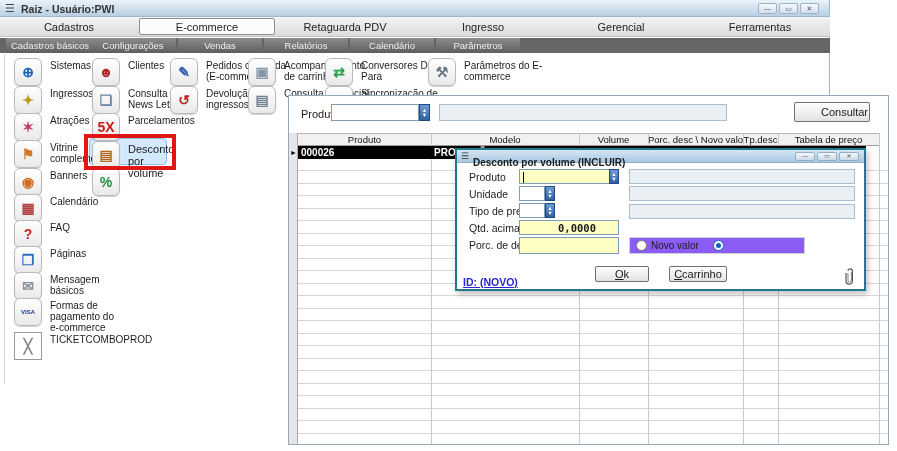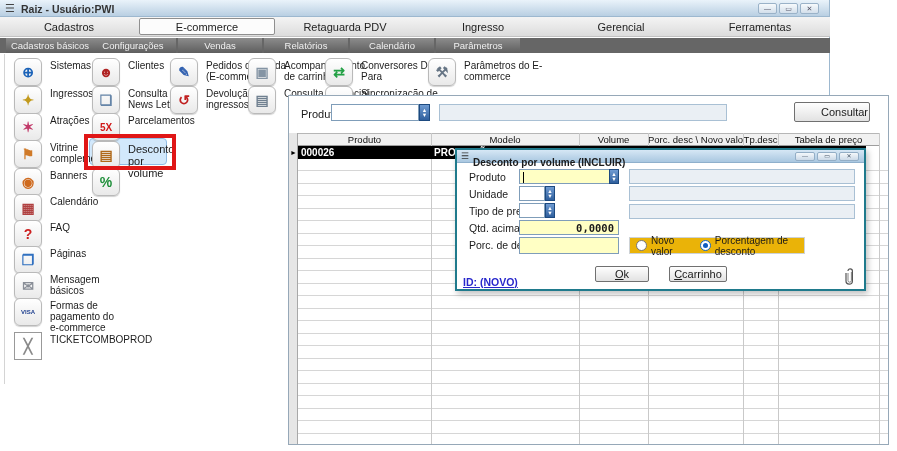--- a/index.html
+++ b/index.html
@@ -61,22 +61,22 @@
   
   .dlg{left:455px;top:148px;width:411px;height:143px;background:#fff;border:2px solid #1f7a8c;z-index:4;
        box-shadow:2px 3px 6px rgba(0,0,0,.25);}
   .dlg-title{left:0;top:0;width:407px;height:13px;background:linear-gradient(#d6e7f5,#a9c7e0);
              border-bottom:1px solid #8fb0cc;}
   .dlg-title-text{left:16px;top:1px;font-weight:bold;font-size:10px;color:#1b1b1b;margin-top:6px;}
   .dlg-burger{left:4px;top:1px;font-size:9px;color:#333;}
   .dwinbtn{width:20px;height:9px;top:2px;background:linear-gradient(#f4f8fb,#ccdae8);border:1px solid #93aec6;
            border-radius:2px;font-size:6px;line-height:7px;text-align:center;color:#456;}
   .dl{font-size:10.5px;color:#1b1b1b;}
-  .qtdval{font-family:"DejaVu Sans Mono",monospace;font-weight:bold;font-size:10.5px;text-align:right;line-height:15px;padding-right:4px;padding-left:20px;}
-  .radiobox{left:172px;top:87px;width:176px;height:17px;background:#eab308;border:1px solid #cdd2d6;
+  .qtdval{font-family:"DejaVu Sans Mono",monospace;font-weight:bold;font-size:10.5px;text-align:center;line-height:15px;padding-right:4px;padding-left:20px;}
+  .radiobox{left:172px;top:87px;width:176px;height:17px;background:#8b5cf6;border:1px solid #cdd2d6;
             display:flex;align-items:center;gap:14px;padding-left:6px;}
   .radiowrap{display:flex;align-items:center;gap:4px;font-size:10px;}
   .radio{width:9px;height:9px;border:1px solid #777;border-radius:50%;background:#fff;display:inline-flex;
          align-items:center;justify-content:center;flex:0 0 9px;}
   .radio.on{border-color:#1565c0;}
   .radio.on i{width:5px;height:5px;border-radius:50%;background:#0f5cc0;display:block;}
   .idlink{font-size:10.5px;font-weight:bold;color:#2727cc;text-decoration:underline;}
   u{text-decoration:underline;}
 </style>
 </head>
@@ -186,21 +186,21 @@
         <span class="mlabel">Clientes</span>
       </div>
       <div class="abs module" style="left: 92px; top: 86px; width: 112px;">
         <span class="tile">
           <span style="color: rgb(101, 133, 168); font-weight: bold; font-size: 14px;">❏</span>
         </span>
         <span class="mlabel">Consulta de News Letter</span>
       </div>
       <div class="abs module" style="left: 92px; top: 113px; width: 112px;">
         <span class="tile">
-          <span style="color: rgb(208, 24, 24); font-weight: bold; font-size: 10px;">5X</span>
+          <span style="color: rgb(208, 24, 24); font-weight: bold; font-size: 14px;">5X</span>
         </span>
         <span class="mlabel">Parcelamentos</span>
       </div>
       <div class="abs module" style="left: 92px; top: 141px; width: 112px;">
         <span class="tile">
           <span style="color: rgb(176, 104, 24); font-weight: bold; font-size: 14px;">▤</span>
         </span>
         <span class="mlabel" style="width: 48px; font-size: 11px;">Desconto por volume</span>
       </div>
       <div class="abs module" style="left: 92px; top: 168px; width: 112px;">
@@ -332,21 +332,20 @@
 
     <div class="abs radiobox" id="radiobox">
         <span class="radiowrap">
           <span class="radio"></span>
           <span>Novo valor</span>
         </span>
         <span class="radiowrap">
           <span class="radio on">
             <i></i>
           </span>
-          <span>Porcentagem de desconto</span>
         </span>
       </div>
 
     <div class="abs btn" style="left:138px;top:116px;width:54px;height:16px;line-height:14px;"><u>O</u><span>k</span></div>
     <div class="abs btn" style="left:212px;top:116px;width:58px;height:16px;line-height:14px;"><u>C</u><span>carrinho</span></div>
 
     <span class="abs idlink" style="left:6px;top:126px;">ID: (NOVO)</span>
 
     <svg class="abs" style="left:388px;top:117px;" width="10" height="20" viewBox="0 0 10 20">
       <path d="M3 4 A2.2 2.2 0 0 1 7.4 4 L7.4 14 A3.2 3.2 0 0 1 1 14 L1 6" fill="none" stroke="#555" stroke-width="1.2"></path>

